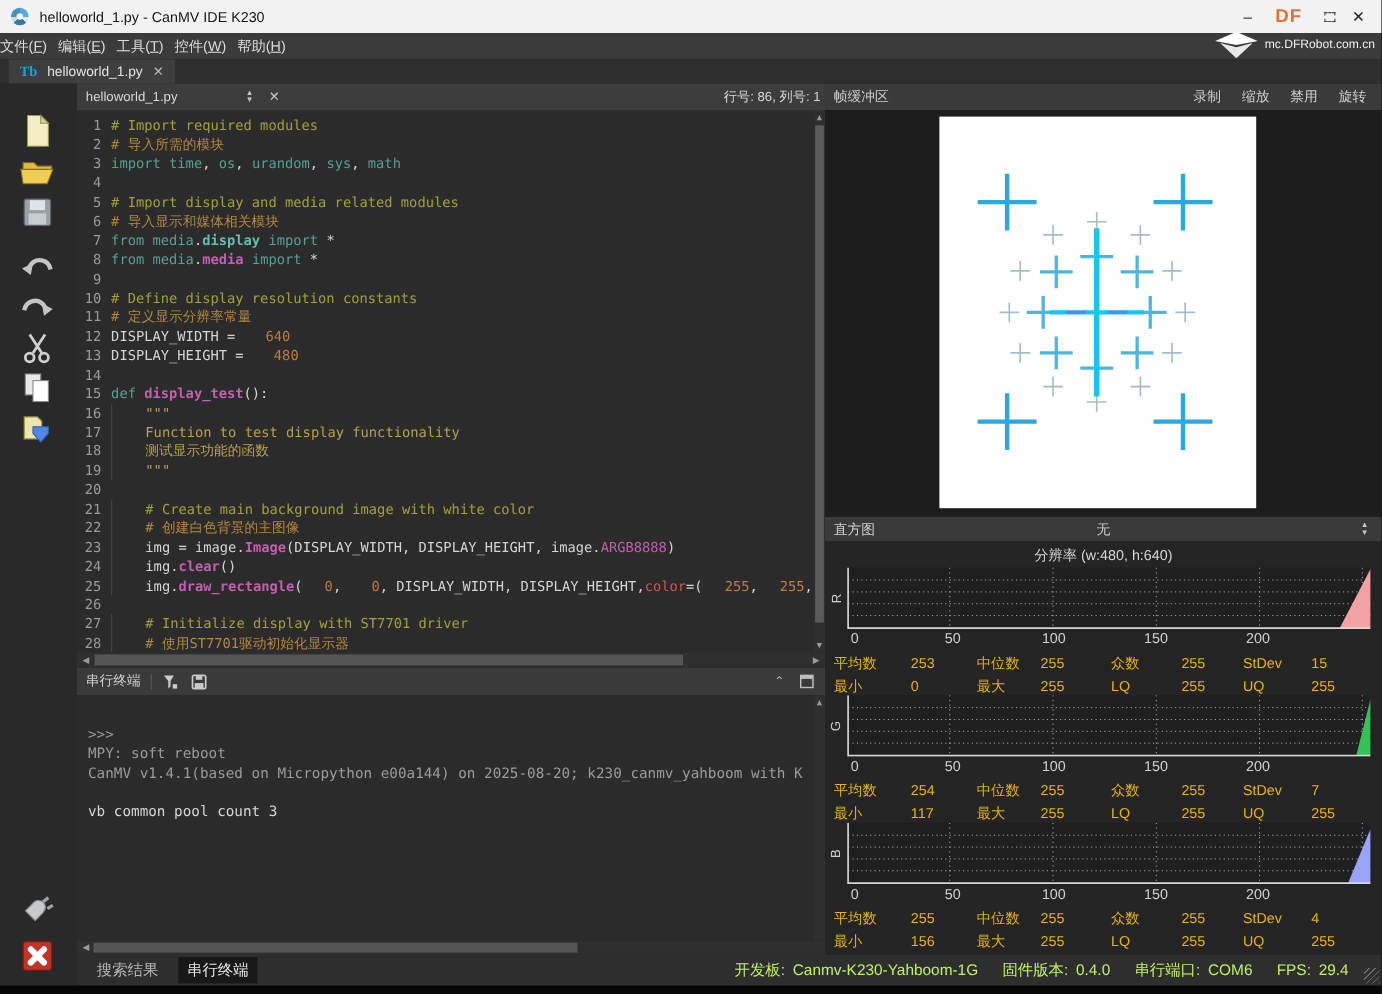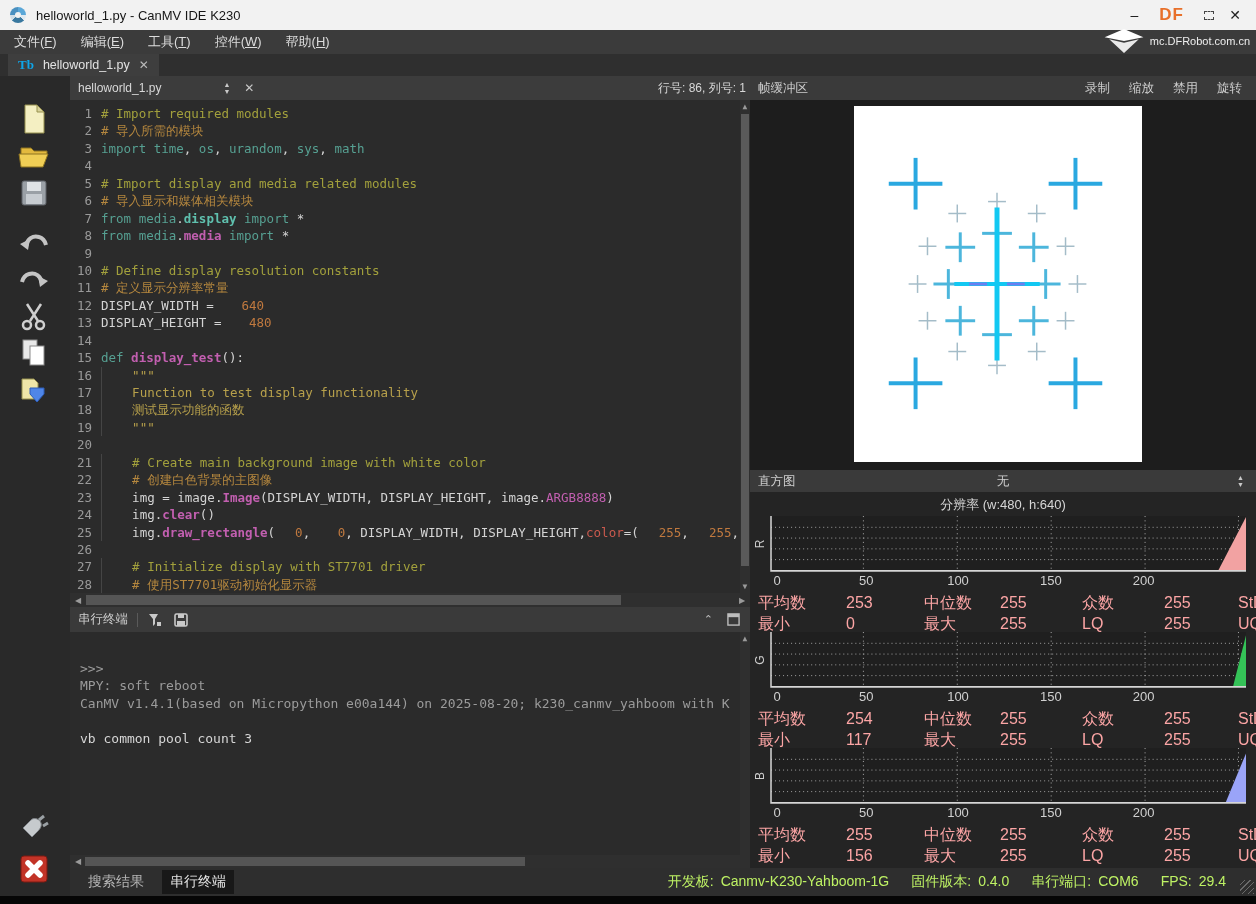--- a/index.html
+++ b/index.html
@@ -15,21 +15,21 @@
   .win-btn { width:26px; text-align:center; color:#222; font-size:14px; cursor:default; }
   .df-logo { color:#e8702a; font-weight:bold; font-size:17px; letter-spacing:1px; margin:0 12px; }
   .restore-glyph { display:inline-block; width:10px; height:9px; border:1.5px dashed #444; }
 
   
   .brand { position:absolute; right:6px; top:28px; height:26px; display:flex; align-items:center; z-index:5; }
   .brand-site { color:#eee; font-size:11px; margin-left:6px; }
 
   
   .menubar { position:absolute; left:0; top:30px; width:1256px; height:24px; background:#3b3b3b; color:#dcdcdc; display:flex; align-items:center; font-size:13px; }
-  .menu-item { margin-left:14px; margin-right:10px; }
+  .menu-item { margin-left:0; margin-right:10px; }
   .menu-item u { text-decoration:underline; }
 
   
   .tabbar { position:absolute; left:0; top:54px; width:1256px; height:22px; background:#2f2f2f; display:flex; align-items:center; }
   .tab { height:22px; margin-left:8px; padding:0 10px; background:#3e3e3e; color:#e2e2e2; font-size:12.5px; display:flex; align-items:center; gap:9px; }
   .tab-ficon { font-family:"Liberation Serif", serif; font-weight:bold; font-size:13px; color:#0ea5e9; }
   .tab-close { color:#bbb; font-size:12px; }
 
   
   .toolbar { position:absolute; left:0; top:76px; width:70px; height:820px; background:#292929; }
@@ -85,21 +85,21 @@
   .hist-mode { position:absolute; left:0; right:0; text-align:center; }
   .hist-spin { margin-left:auto; margin-right:12px; color:#c9c9c9; font-size:7px; line-height:7px; display:inline-flex; flex-direction:column; z-index:2; }
   .hist-res { height:24px; line-height:26px; text-align:center; color:#d6d6d6; font-size:13px; }
   .hch { height:116px; }
   .hplotrow { display:flex; height:56px; }
   .hlabel { width:20px; color:#cfcfcf; font-size:12px; display:flex; align-items:center; justify-content:center; }
   .hlabel span { transform:rotate(-90deg); display:block; }
   .hplot { flex:1; margin-right:10px; position:relative; background:#1f1f1f; }
   .hxaxis { position:relative; height:19px; margin:1px 10px 0 20px; color:#d0d0d0; font-size:13px; }
   .hxaxis span { position:absolute; transform:translateX(-50%); }
-  .hstats { display:grid; grid-template-columns:70px 60px 58px 64px 64px 56px 62px auto; padding-left:8px; height:21px; line-height:21px; font-size:16px; color:#fca5a5;gap:18px; }
+  .hstats { display:grid; grid-template-columns:70px 60px 58px 64px 64px 56px 62px auto; padding-left:8px; height:21px; line-height:21px; font-size:13px; color:#eab308; }
 
   
   .statusbar { position:absolute; left:70px; top:868px; width:1186px; height:28px; background:#2e2e2e; display:flex; align-items:center; font-size:14px; }
   .stab { margin-left:10px; padding:3px 8px; color:#b5b5b5; }
   .stab.active { background:#181818; color:#e4e4e4; }
   .sinfo { margin-left:auto; display:flex; gap:22px; color:#bef264; padding-right:30px; }
   .sinfo .pair { display:flex; gap:7px; }
   .grip { position:absolute; right:2px; bottom:2px; width:14px; height:14px;
     background:repeating-linear-gradient(135deg, transparent 0 3px, #6a6a6a 3px 4px); }
   .bottomstrip { position:absolute; left:0; top:896px; width:1256px; height:8px; background:#060606; }

